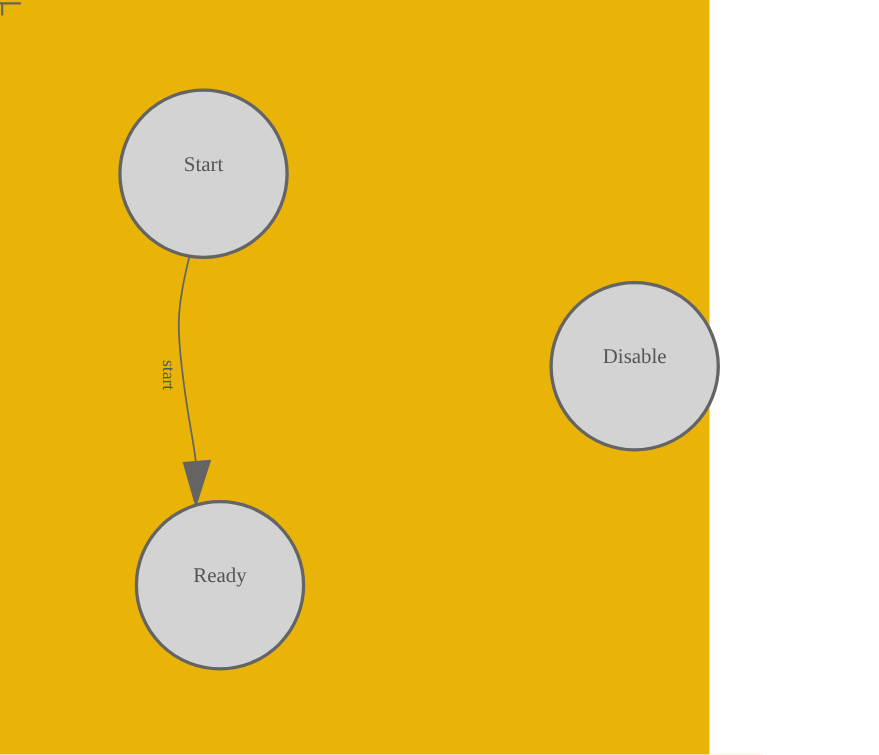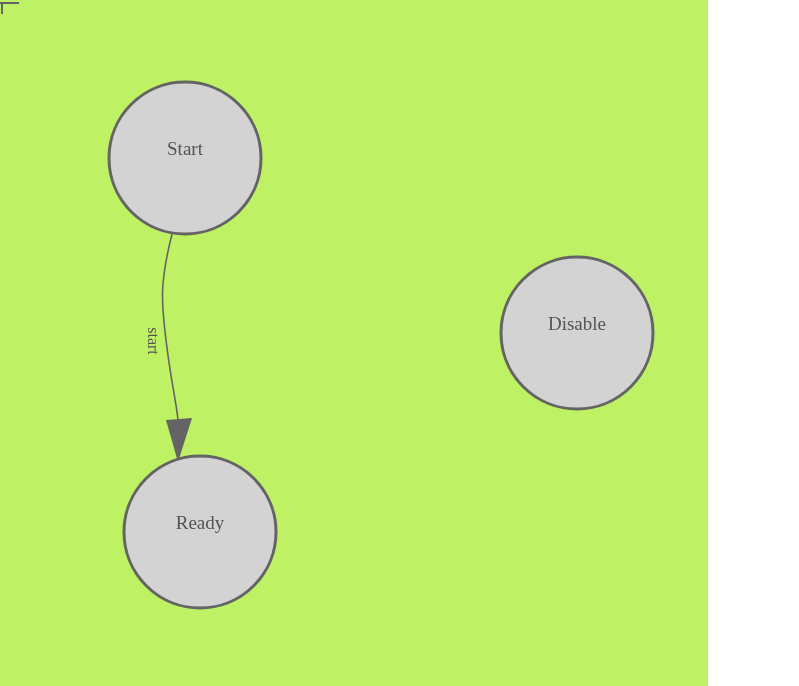--- a/index.html
+++ b/index.html
@@ -9,23 +9,23 @@
     background: #ffffff;
   }
   body {
     width: 799px;
     height: 686px;
     overflow: hidden;
     font-family: "Liberation Serif", "DejaVu Serif", serif;
   }
   #diagram-canvas {
     position: relative;
-    width: 708px;
+    width: 645px;
     height: 686px;
-    background: #bef264;
+    background: #eab308;
   }
   #diagram-svg {
     position: absolute;
     top: 0;
     left: 0;
     width: 799px;
     height: 686px;
     display: block;
   }
   .node-label {

